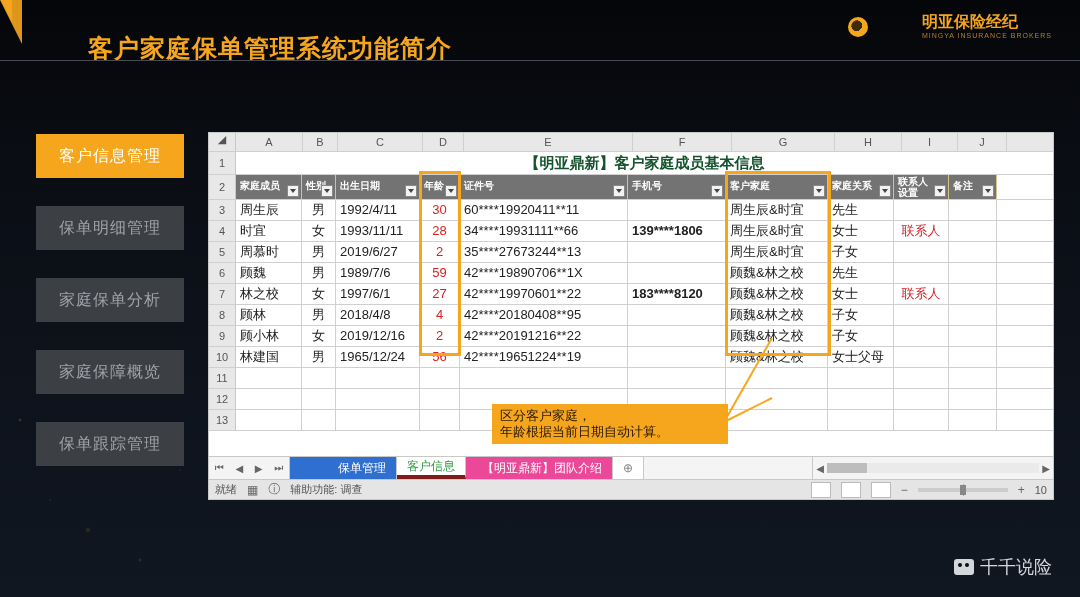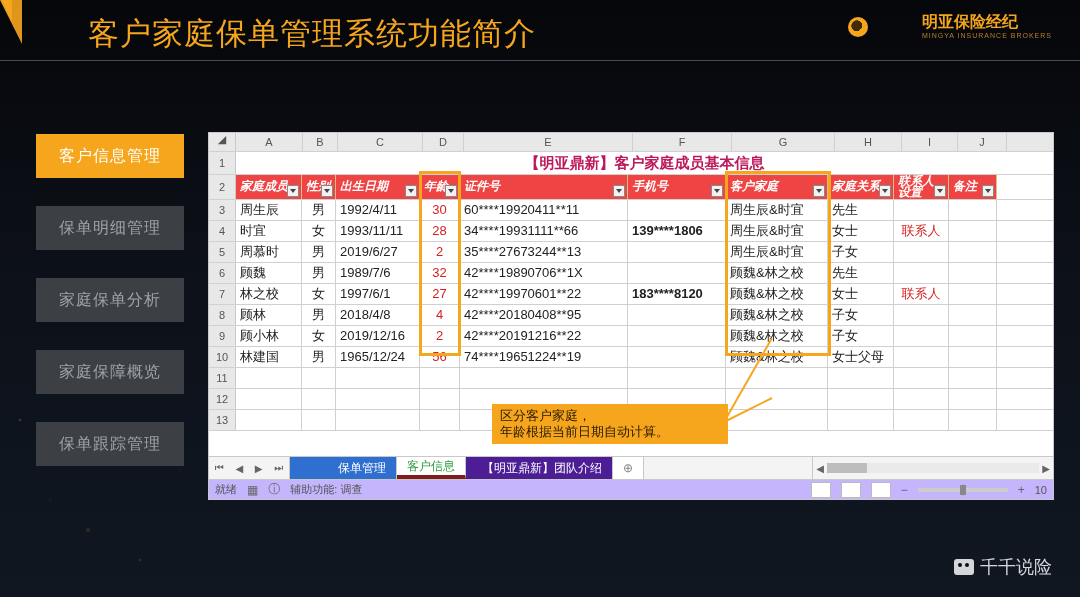--- a/index.html
+++ b/index.html
@@ -62,25 +62,25 @@
 .top-rule {
   position: absolute;
   left: 0;
   right: 0;
   top: 60px;
   height: 1px;
   background: #454a55;
 }
 .title {
   position: absolute;
-  top: 13px;
+  top: 32px;
   left: 88px;
   color: #f6a61d;
-  font-size: 31px;
-  font-weight: 400;
+  font-size: 25px;
+  font-weight: 700;
   letter-spacing: 1px;
 }
 .brand {
   position: absolute;
   top: 14px;
   right: 28px;
   display: flex;
   align-items: center;
   color: #f6a61d;
   gap: 48px;
@@ -186,32 +186,31 @@
   height: 20px;
   line-height: 20px;
   border-bottom: 1px solid #d0d0d0;
 }
 .row.title-row { height: 22px; line-height: 22px; }
 .title-merge {
   flex: 1;
   text-align: center;
   font-weight: 700;
   font-size: 15px;
-  color: #be185d;
+  color: #14532d;
 }
 .hdr {
-  background: #ef4444;
+  background: #737373;
   color: #fff;
-  font-size: 12px;
+  font-size: 10px;
   font-weight: 700;
   position: relative;
   padding-left: 4px;
   box-sizing: border-box;
   border-right: 1px solid #d5c385;
-  font-style: italic;
 }
 .hdr .drop {
   position: absolute;
   right: 2px; bottom: 2px;
   width: 12px; height: 12px;
   background: #f2f2f2;
   border: 1px solid #888;
   box-sizing: border-box;
 }
 .hdr .drop::after {
@@ -297,21 +296,21 @@
 .tab-nav span { font-size: 10px; }
 .tab {
   padding: 0 10px;
   display: flex;
   align-items: center;
   border-right: 1px solid #c8c8c8;
   background: #fff;
 }
 .tab.blue  { background: #2f6fd0; color: #fff; padding-left: 48px; }
 .tab.green { color: #2e9c3e; background: #fff; border-bottom: 4px solid #7f1d1d; }
-.tab.red   { background: #4c1d95; color: #fff; padding-left: 16px; }
+.tab.red   { background: #ec4899; color: #fff; padding-left: 16px; }
 .tab.plus  { color: #888; }
 .hscroll {
   margin-left: auto;
   width: 240px;
   border-left: 1px solid #c8c8c8;
   display: flex;
   align-items: center;
 }
 .hscroll .arrow {
   width: 14px; text-align: center; color: #666; font-size: 10px;
@@ -324,21 +323,21 @@
 }
 
 
 .statusbar {
   position: absolute;
   left: 0;
   bottom: 0;
   right: 0;
   height: 20px;
   border-top: 1px solid #c8c8c8;
-  background: #c4b5fd;
+  background: #e5e5e5;
   display: flex;
   align-items: center;
   font-size: 11px;
   color: #555;
   padding: 0 6px;
   box-sizing: border-box;
   gap: 10px;
 }
 .statusbar .icon { font-size: 12px; color: #666; }
 .statusbar .spacer { flex: 1; }
@@ -483,21 +482,21 @@
             <div class="cell w-G">周生辰&amp;时宜</div>
             <div class="cell w-H">子女</div>
             <div class="cell w-I center"></div>
             <div class="cell w-J"></div>
           </div>
           <div class="row">
             <div class="rowgutter">6</div>
             <div class="cell w-A">顾魏</div>
             <div class="cell w-B center">男</div>
             <div class="cell w-C">1989/7/6</div>
-            <div class="cell w-D center red">32</div>
+            <div class="cell w-D center red">59</div>
             <div class="cell w-E">42****19890706**1X</div>
             <div class="cell w-F"></div>
             <div class="cell w-G">顾魏&amp;林之校</div>
             <div class="cell w-H">先生</div>
             <div class="cell w-I center"></div>
             <div class="cell w-J"></div>
           </div>
           <div class="row">
             <div class="rowgutter">7</div>
             <div class="cell w-A">林之校</div>
@@ -536,21 +535,21 @@
             <div class="cell w-H">子女</div>
             <div class="cell w-I center"></div>
             <div class="cell w-J"></div>
           </div>
           <div class="row">
             <div class="rowgutter">10</div>
             <div class="cell w-A">林建国</div>
             <div class="cell w-B center">男</div>
             <div class="cell w-C">1965/12/24</div>
             <div class="cell w-D center red">56</div>
-            <div class="cell w-E">74****19651224**19</div>
+            <div class="cell w-E">42****19651224**19</div>
             <div class="cell w-F"></div>
             <div class="cell w-G">顾魏&amp;林之校</div>
             <div class="cell w-H">女士父母</div>
             <div class="cell w-I center"></div>
             <div class="cell w-J"></div>
           </div>
           <div class="row">
             <div class="rowgutter">11</div>
             <div class="cell w-A"></div>
             <div class="cell w-B"></div>

